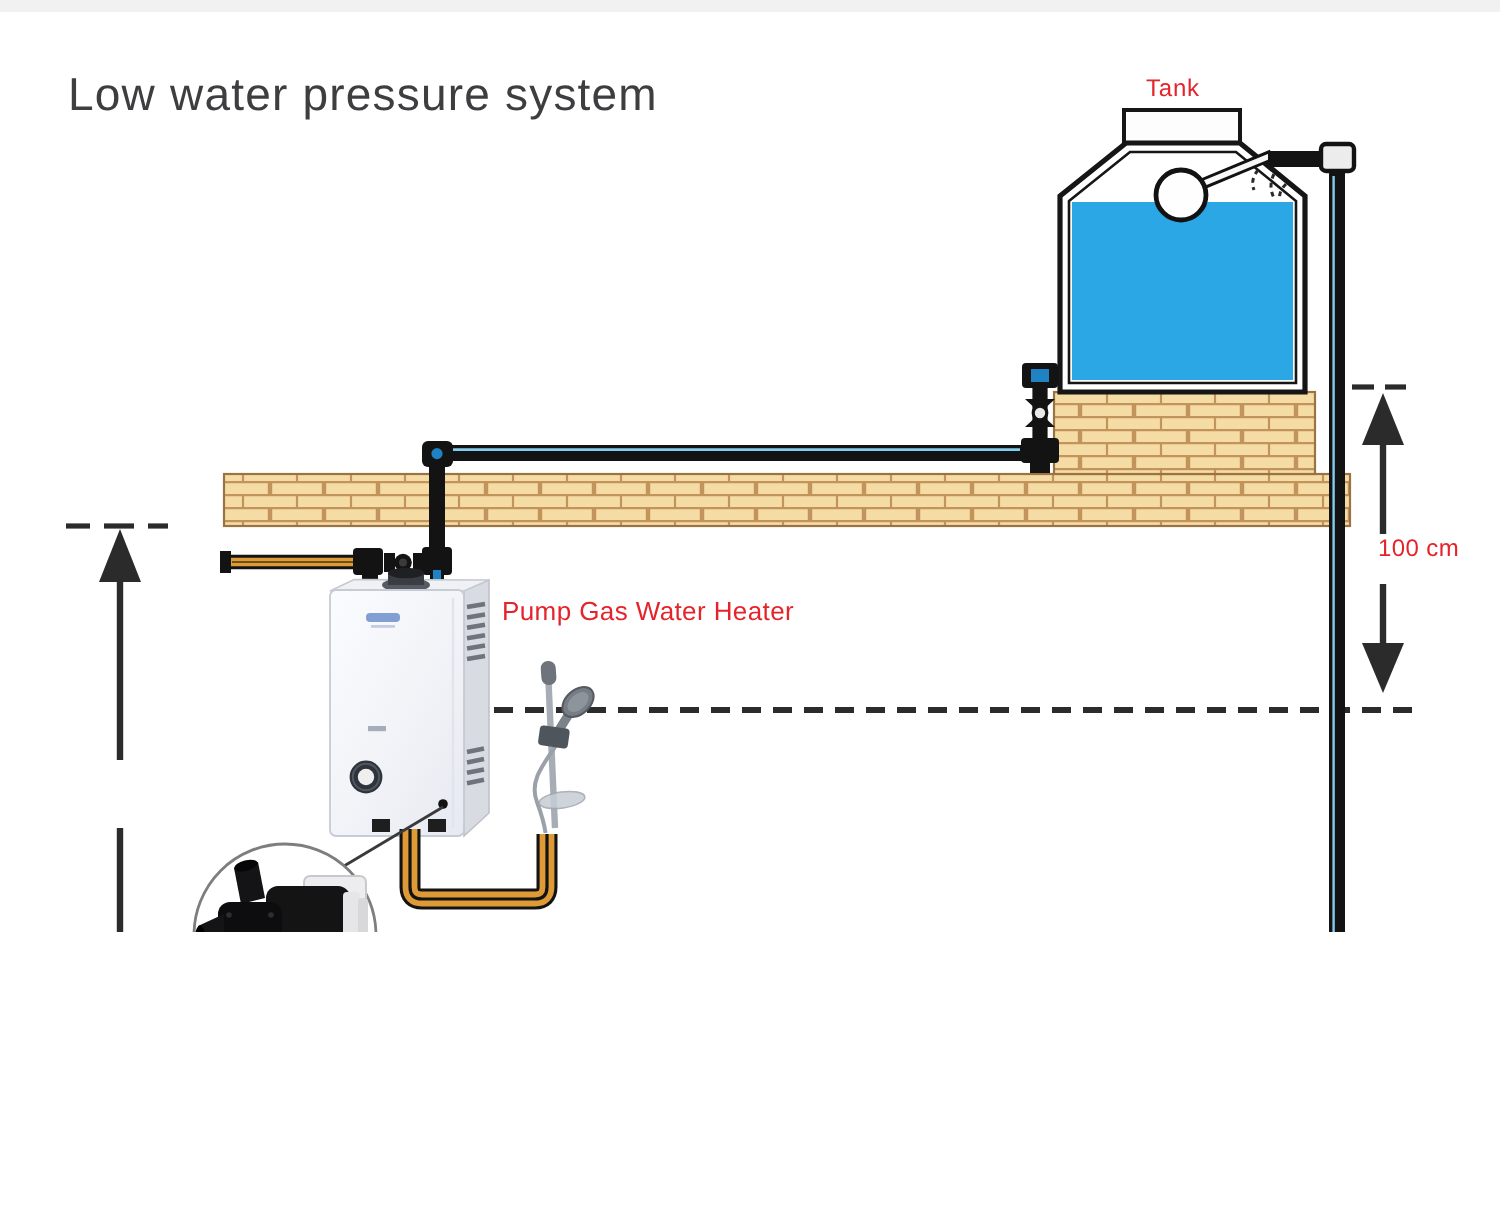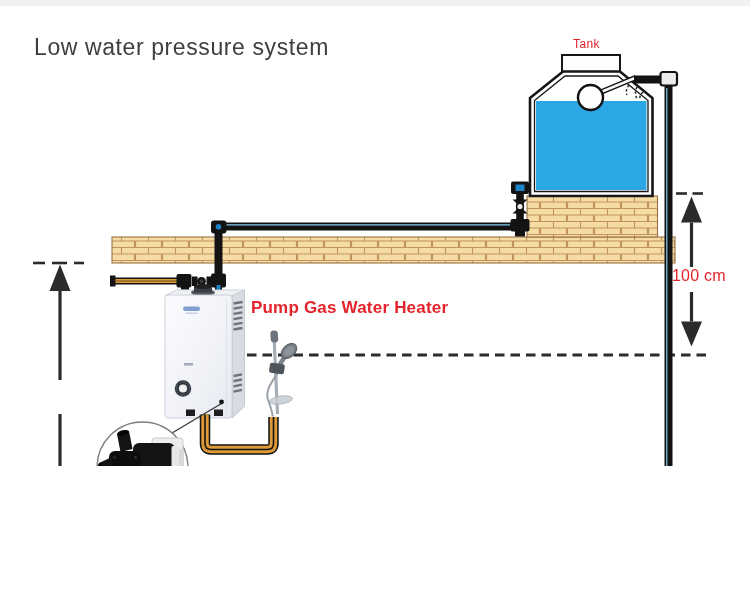--- a/index.html
+++ b/index.html
@@ -17,26 +17,26 @@
     font-size:23px;font-weight:500;letter-spacing:.6px;
     color:#3E3E40;
   }
   .label-tank{
     left:573px;top:37px;
     font-size:12px;font-weight:500;letter-spacing:.4px;
     color:#E5232B;
   }
   .label-heater{
     left:251px;top:298px;
-    font-size:17px;font-weight:700;letter-spacing:.2px;
+    font-size:13px;font-weight:400;letter-spacing:.2px;
     color:#E5232B;
   }
   .label-dim{
-    left:672px;top:267px;
-    font-size:16px;font-weight:500;letter-spacing:.2px;
+    left:689px;top:267px;
+    font-size:12px;font-weight:500;letter-spacing:.2px;
     color:#E5232B;
   }
 </style>
 </head>
 <body>
 
 <div class="stage">
 
 <svg width="750" height="611" viewBox="0 0 750 611">
   <defs>

